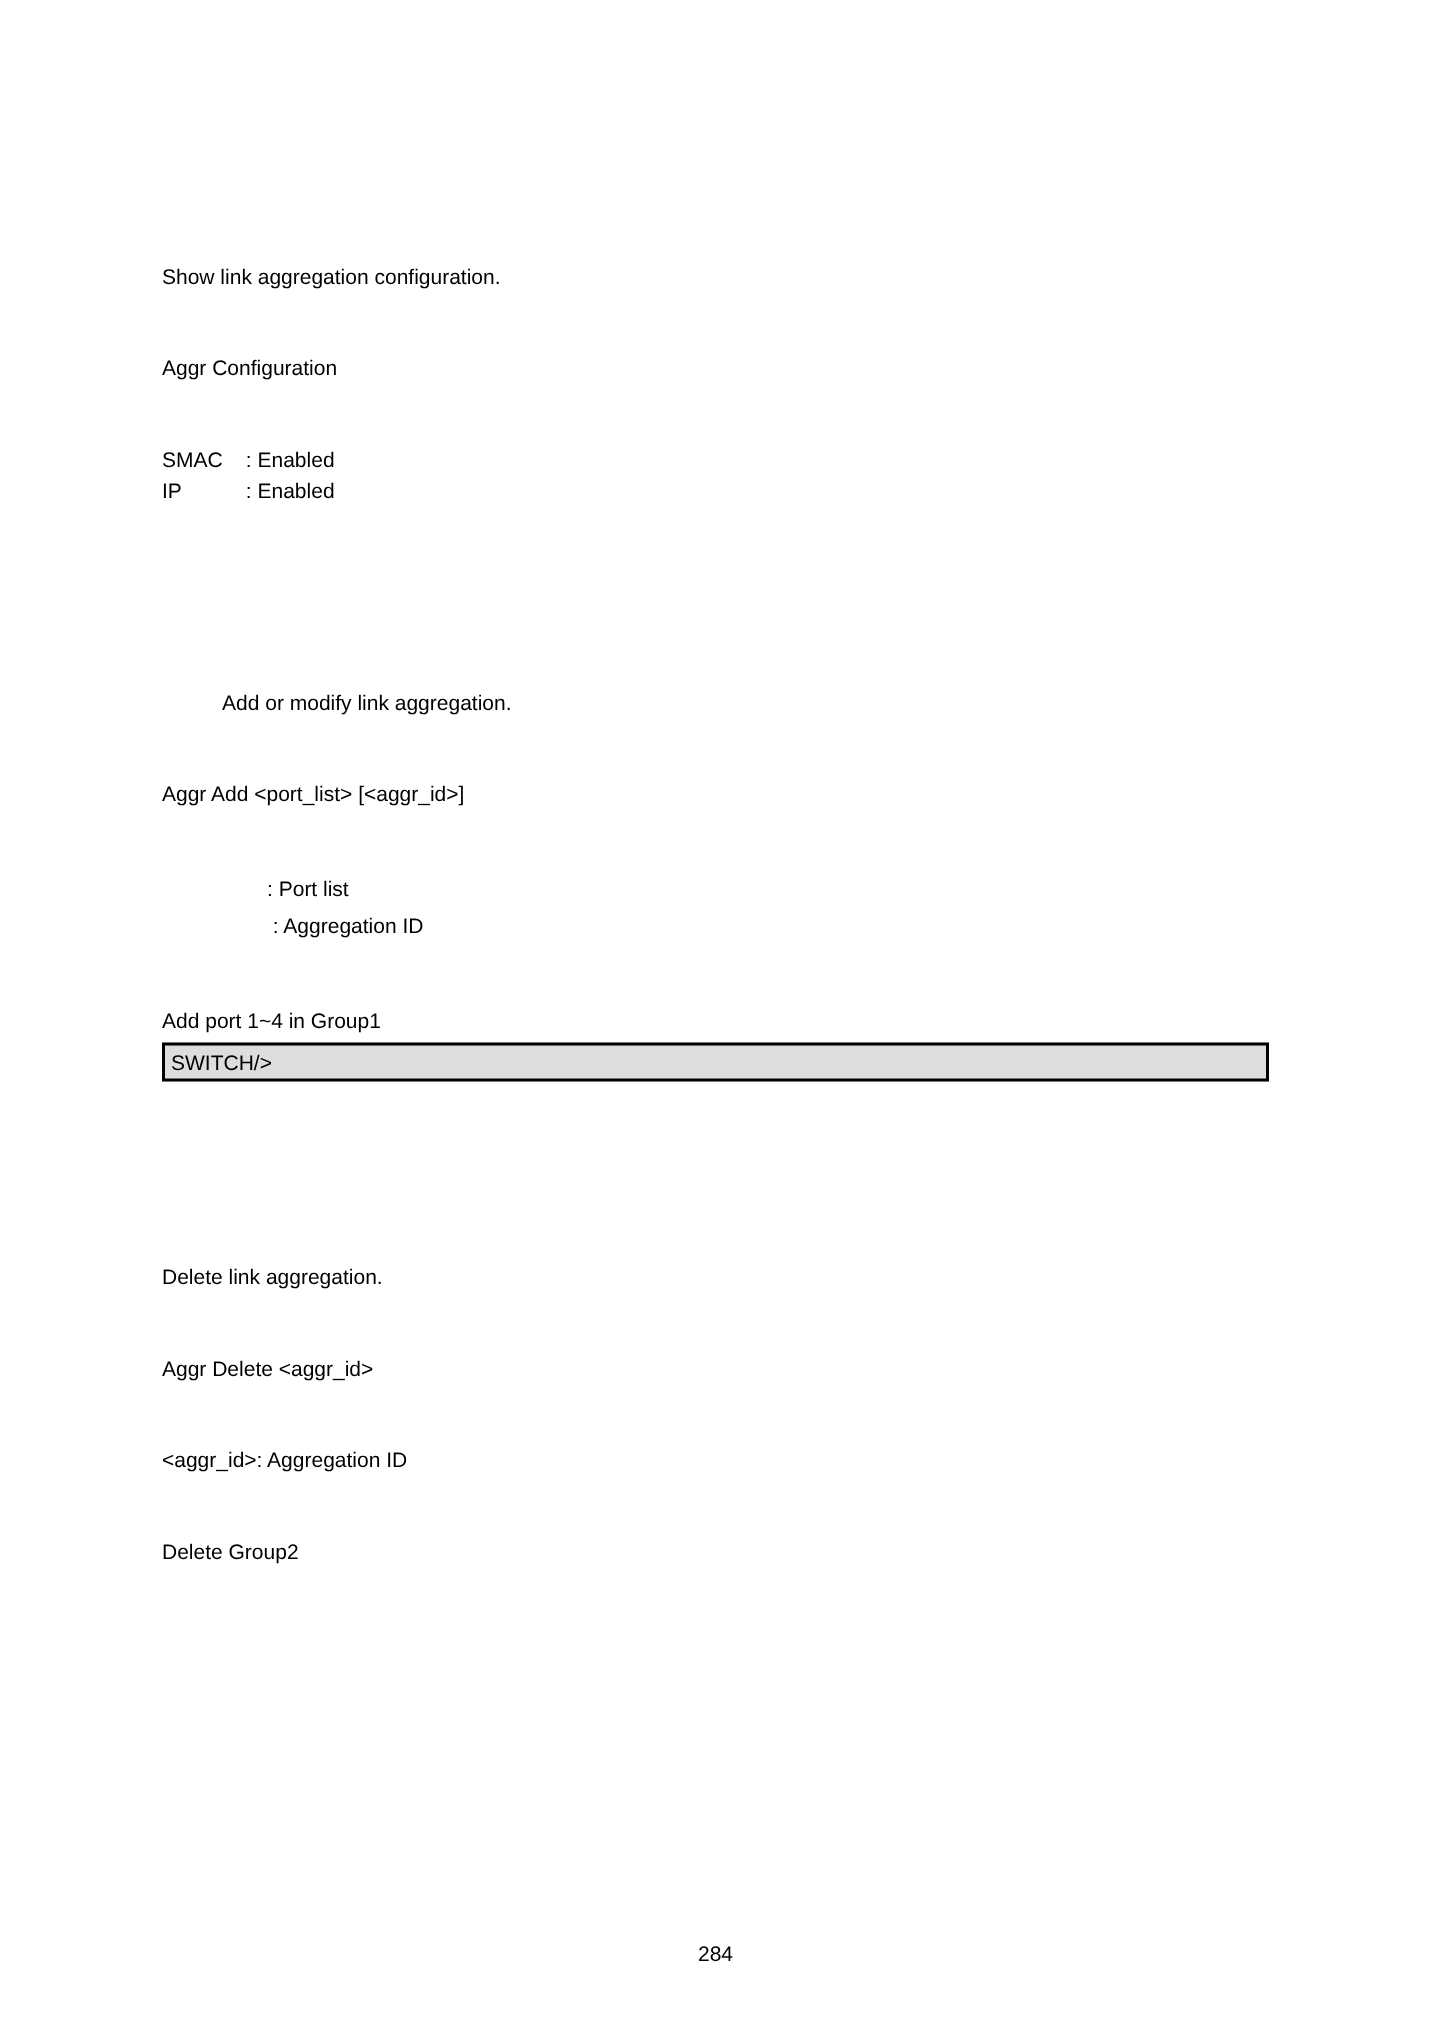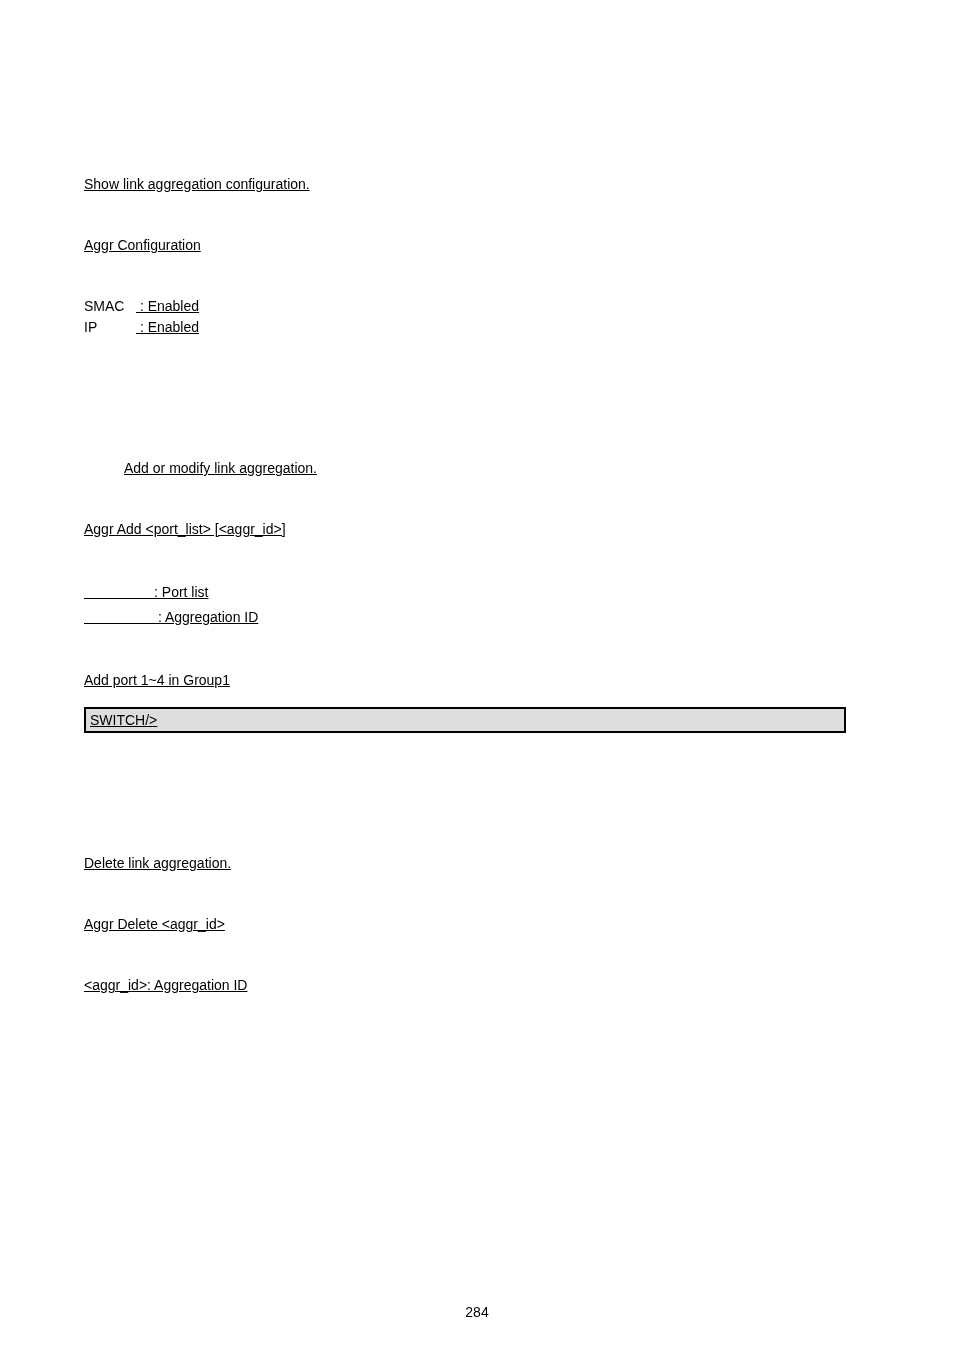--- a/index.html
+++ b/index.html
@@ -7,44 +7,43 @@
     padding: 0;
     width: 954px;
     background: #ffffff;
     font-family: Arial, Helvetica, sans-serif;
     font-size: 14px;
     color: #000000;
   }
   .page {
     width: 954px;
     min-height: 1350px;
-    padding: 174px 108px 60px 84px;
+    padding: 174px 108px 60px 108px;
     box-sizing: border-box;
     position: relative;
-    text-decoration: underline;
   }
   .block {
     margin-bottom: 40px;
   }
   .line {
     line-height: 1.5;
   }
   .code-box {
     background: #dddddd;
     border: 2px solid #000000;
     padding: 3px 4px;
     font-size: 14px;
     color: #000000;
     font-family: Arial, Helvetica, sans-serif;
-    margin-top: 16px;
+    margin-top: 4px;
     margin-bottom: 40px;
   }
   .page-number {
     position: absolute;
-    bottom: 30px;
+    bottom: 40px;
     left: 0;
     width: 954px;
     text-align: center;
     font-size: 14px;
   }
   .param-row {
     line-height: 1.8;
     white-space: pre;
   }
   .section-gap-large {
@@ -102,15 +101,18 @@
   </div>
 
   <div class="block">
     <div class="line">Aggr Delete &lt;aggr_id&gt;</div>
   </div>
 
   <div class="block">
     <div class="line">&lt;aggr_id&gt;: Aggregation ID</div>
   </div>
 
+  <div class="block">
+    <div class="line">Delete Group2</div>
+  </div>
 
   <div class="page-number">284</div>
 </div>
 
 </body></html>

